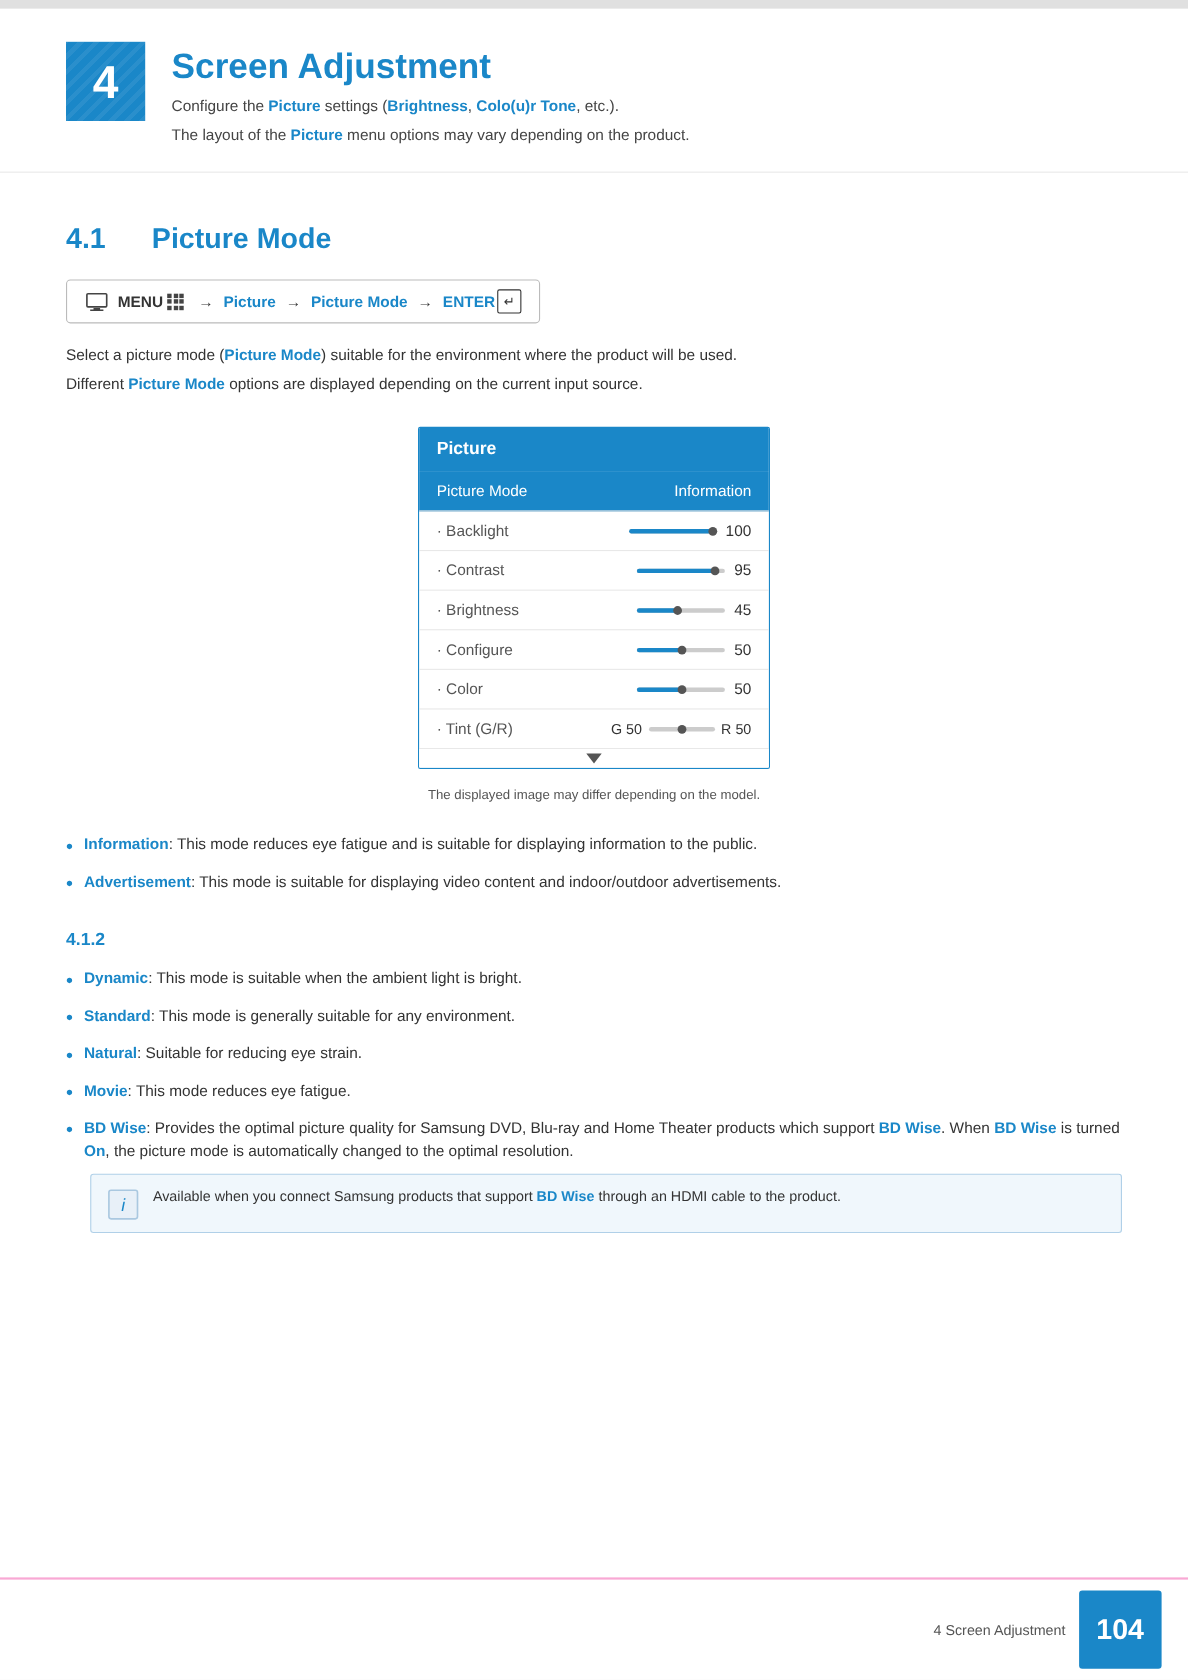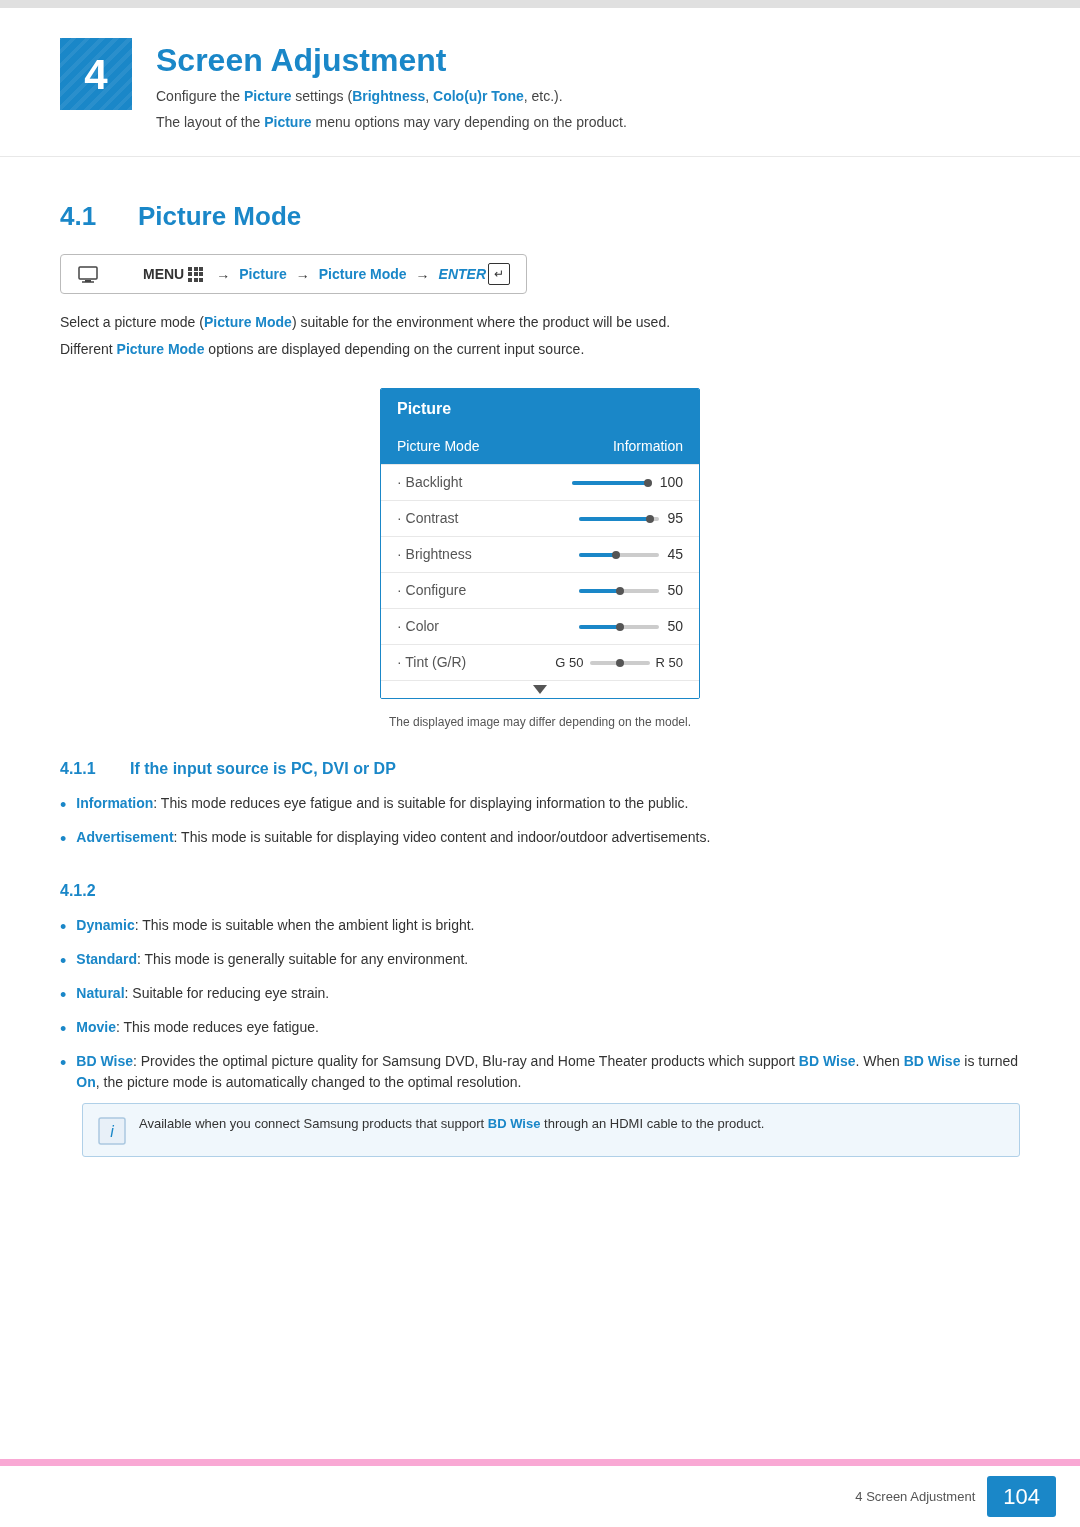--- a/index.html
+++ b/index.html
@@ -373,35 +373,35 @@
     
     .page-footer {
       position: absolute;
       bottom: 0;
       right: 0;
       left: 0;
       display: flex;
       align-items: center;
       justify-content: flex-end;
       padding: 10px 24px;
-      border-top: 7px solid #f9a8d4;
+      border-top: 2px solid #f9a8d4;
     }
 
     .footer-text {
       font-size: 13px;
       color: #555;
       margin-right: 12px;
     }
 
     .footer-page-num {
       background: #1a87c8;
       color: #fff;
-      font-size: 22px;
-      font-weight: normal;
-      padding: 4px 16px;
+      font-size: 26px;
+      font-weight: bold;
+      padding: 16px 16px;
       border-radius: 3px;
     }
 
     
     .chapter-number-box {
       position: relative;
       overflow: hidden;
     }
 
     .stripe-bg {
@@ -452,39 +452,39 @@
     </div>
 
     
     <div class="menu-path-box">
 
       <svg class="menu-icon" viewBox="0 0 22 22" fill="none" xmlns="http://www.w3.org/2000/svg">
         <rect x="2" y="4" width="18" height="12" rx="1" stroke="#444" stroke-width="1.5" fill="none"></rect>
         <rect x="8" y="17" width="6" height="2" fill="#444"></rect>
         <line x1="5" y1="19" x2="17" y2="19" stroke="#444" stroke-width="1.5"></line>
       </svg>
-      <span style="font-weight:bold;margin-right:4px;margin-left:36px;">MENU</span>
+      <span style="font-weight:bold;margin-right:4px;">MENU</span>
 
       <span style="display:inline-grid;grid-template-columns:repeat(3,4px);grid-template-rows:repeat(3,4px);gap:1.5px;margin-right:8px;vertical-align:middle;">
         <span style="background:#444;display:block;width:4px;height:4px;"></span>
         <span style="background:#444;display:block;width:4px;height:4px;"></span>
         <span style="background:#444;display:block;width:4px;height:4px;"></span>
         <span style="background:#444;display:block;width:4px;height:4px;"></span>
         <span style="background:#444;display:block;width:4px;height:4px;"></span>
         <span style="background:#444;display:block;width:4px;height:4px;"></span>
         <span style="background:#444;display:block;width:4px;height:4px;"></span>
         <span style="background:#444;display:block;width:4px;height:4px;"></span>
         <span style="background:#444;display:block;width:4px;height:4px;"></span>
       </span>
       <span class="arrow">→</span>
       <span style="color:#1a87c8;font-weight:bold;margin:0 4px;">Picture</span>
       <span class="arrow">→</span>
       <span style="color:#1a87c8;font-weight:bold;margin:0 4px;">Picture Mode</span>
       <span class="arrow">→</span>
-      <span style="color:#1a87c8;font-weight:bold;margin-left:4px;font-style:italic;">ENTER</span>
+      <span style="color:#1a87c8;font-weight:bold;margin-left:4px;">ENTER</span>
       <span class="enter-icon">↵</span>
     </div>
 
     
     <div class="desc-text">
       Select a picture mode (<b>Picture Mode</b>) suitable for the environment where the product will be used.
     </div>
     <div class="desc-text">
       Different <b>Picture Mode</b> options are displayed depending on the current input source.
     </div>
@@ -569,24 +569,20 @@
           <div class="down-arrow"></div>
         </div>
       </div>
     </div>
 
     
     <div class="caption">The displayed image may differ depending on the model.</div>
 
     
     <div class="subsection">
-      <div class="subsection-heading">
-        <span class="subsection-number">4.1.1</span>
-        <span class="subsection-title">If the input source is PC, DVI or DP</span>
-      </div>
       <ul class="bullet-list">
         <li>
           <span class="bullet-dot">•</span>
           <span><b>Information</b>: This mode reduces eye fatigue and is suitable for displaying information to the public.</span>
         </li>
         <li>
           <span class="bullet-dot">•</span>
           <span><b>Advertisement</b>: This mode is suitable for displaying video content and indoor/outdoor advertisements.</span>
         </li>
       </ul>

